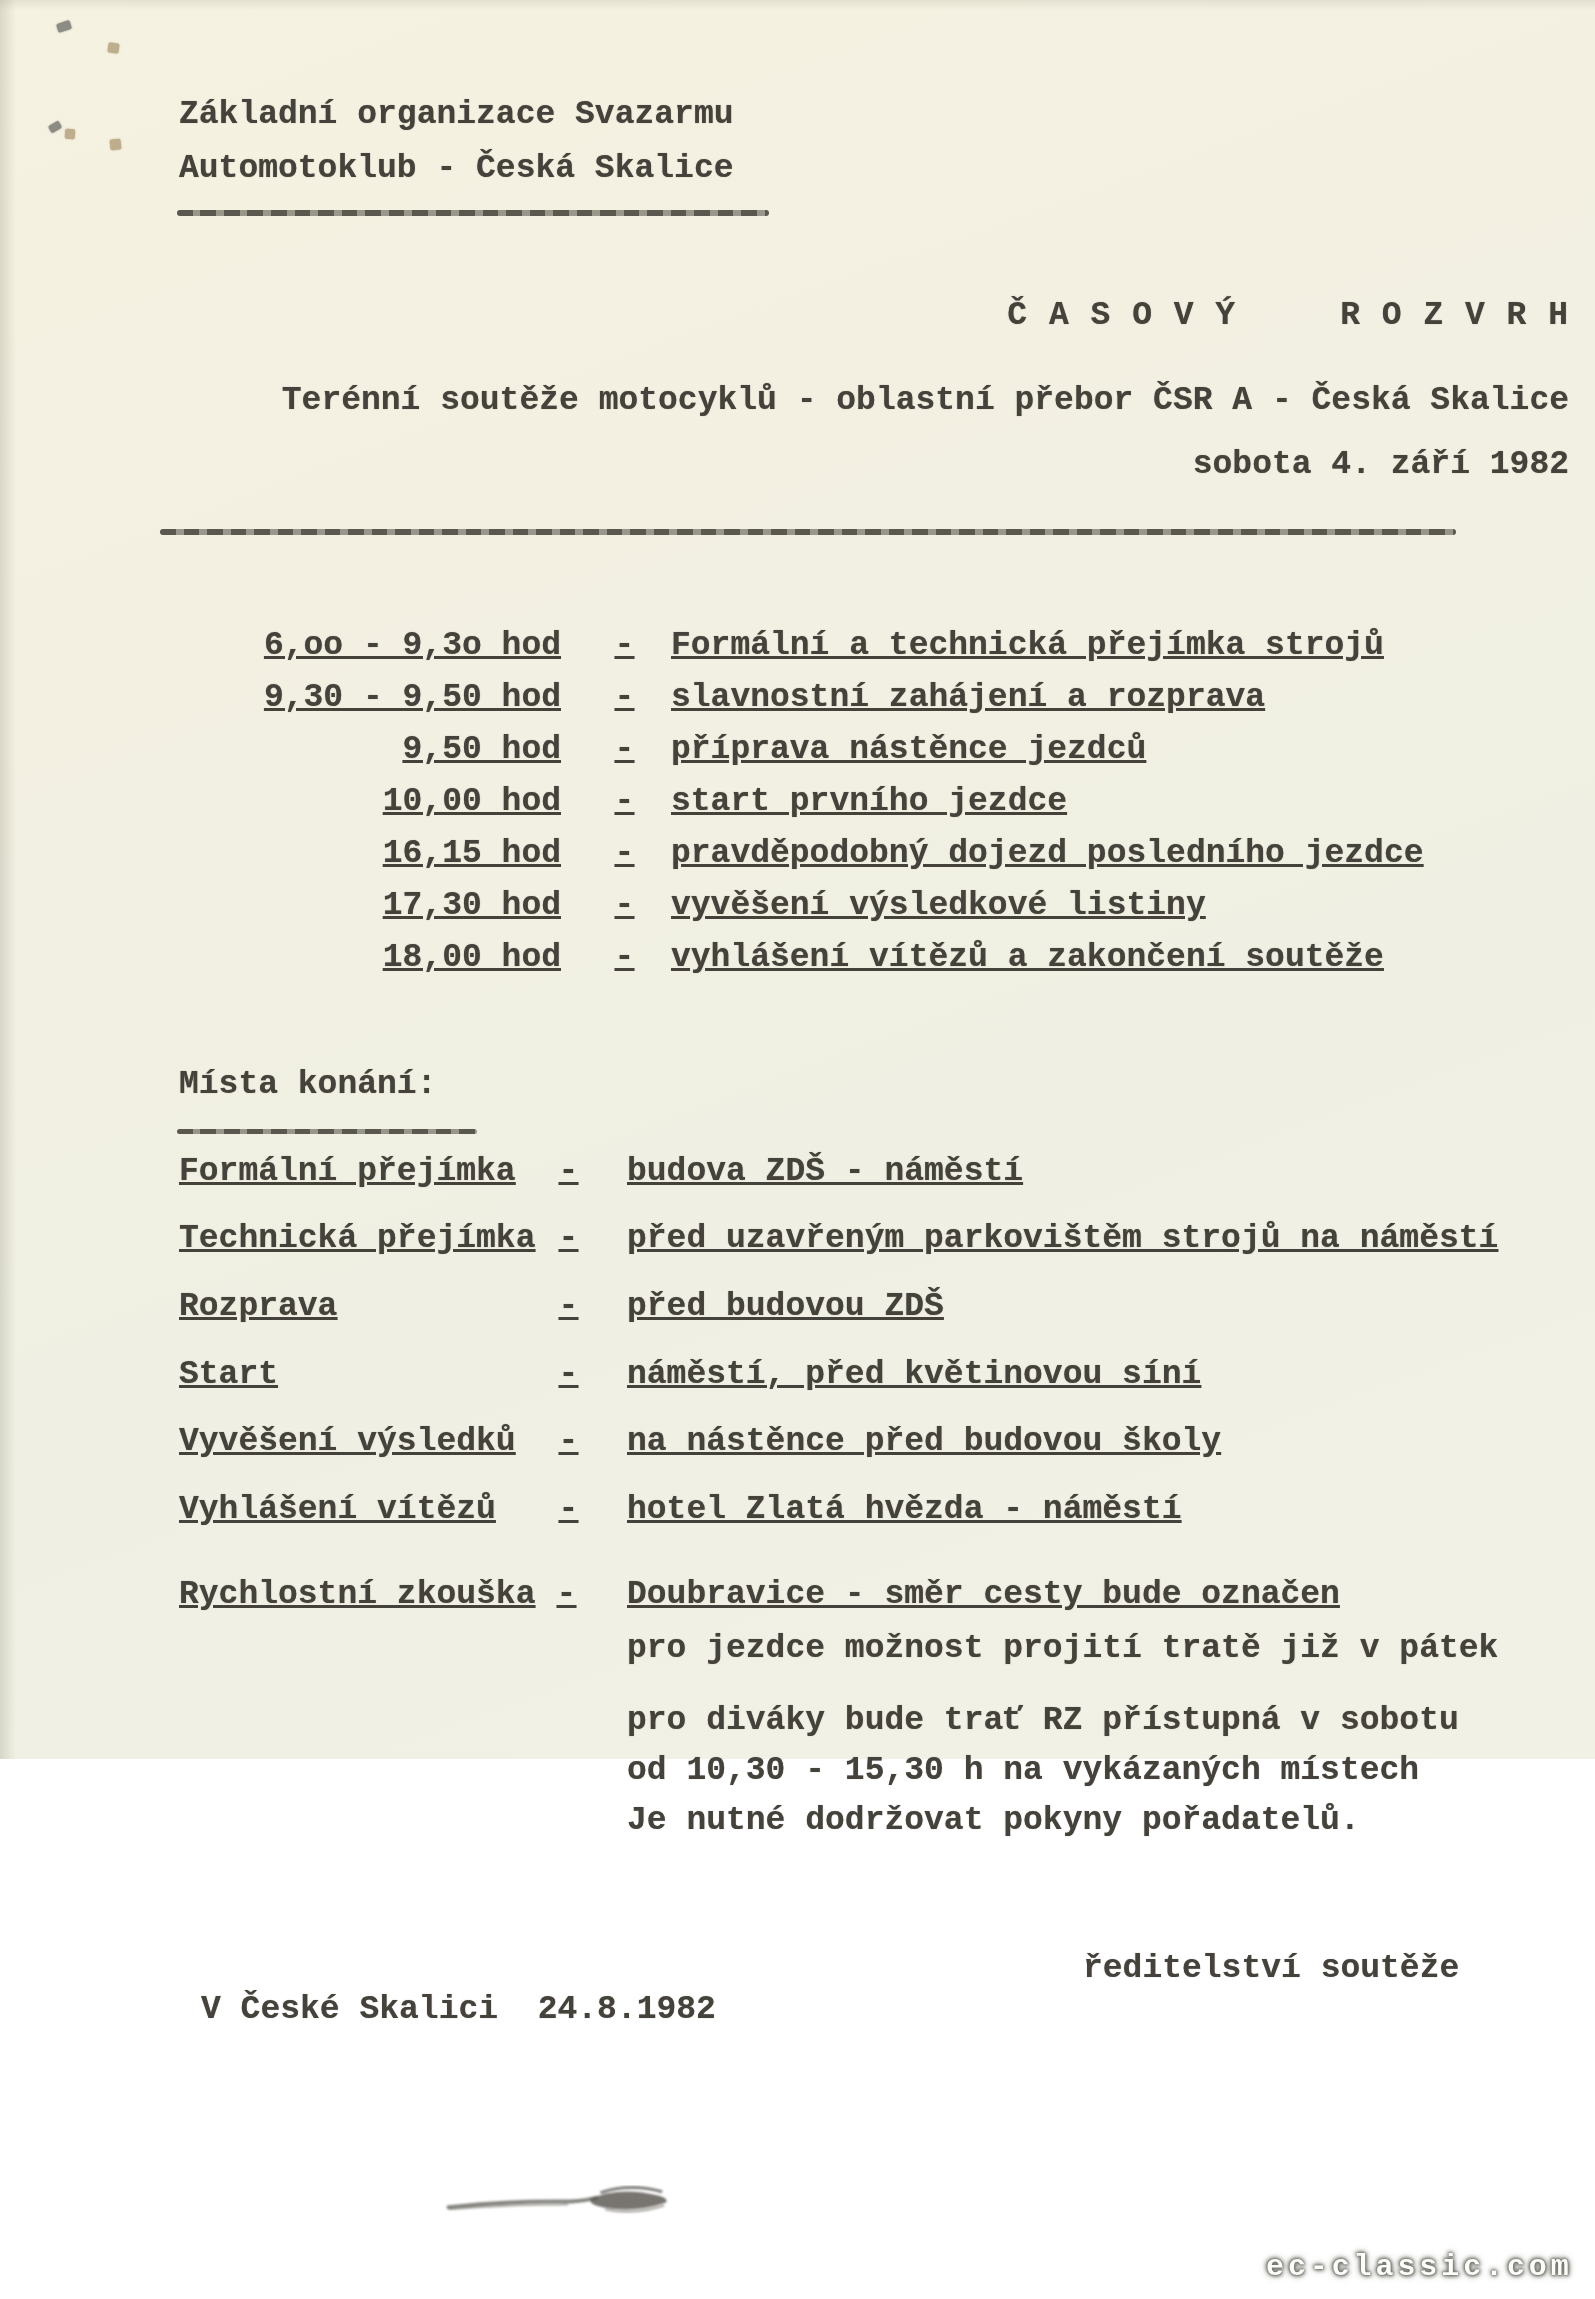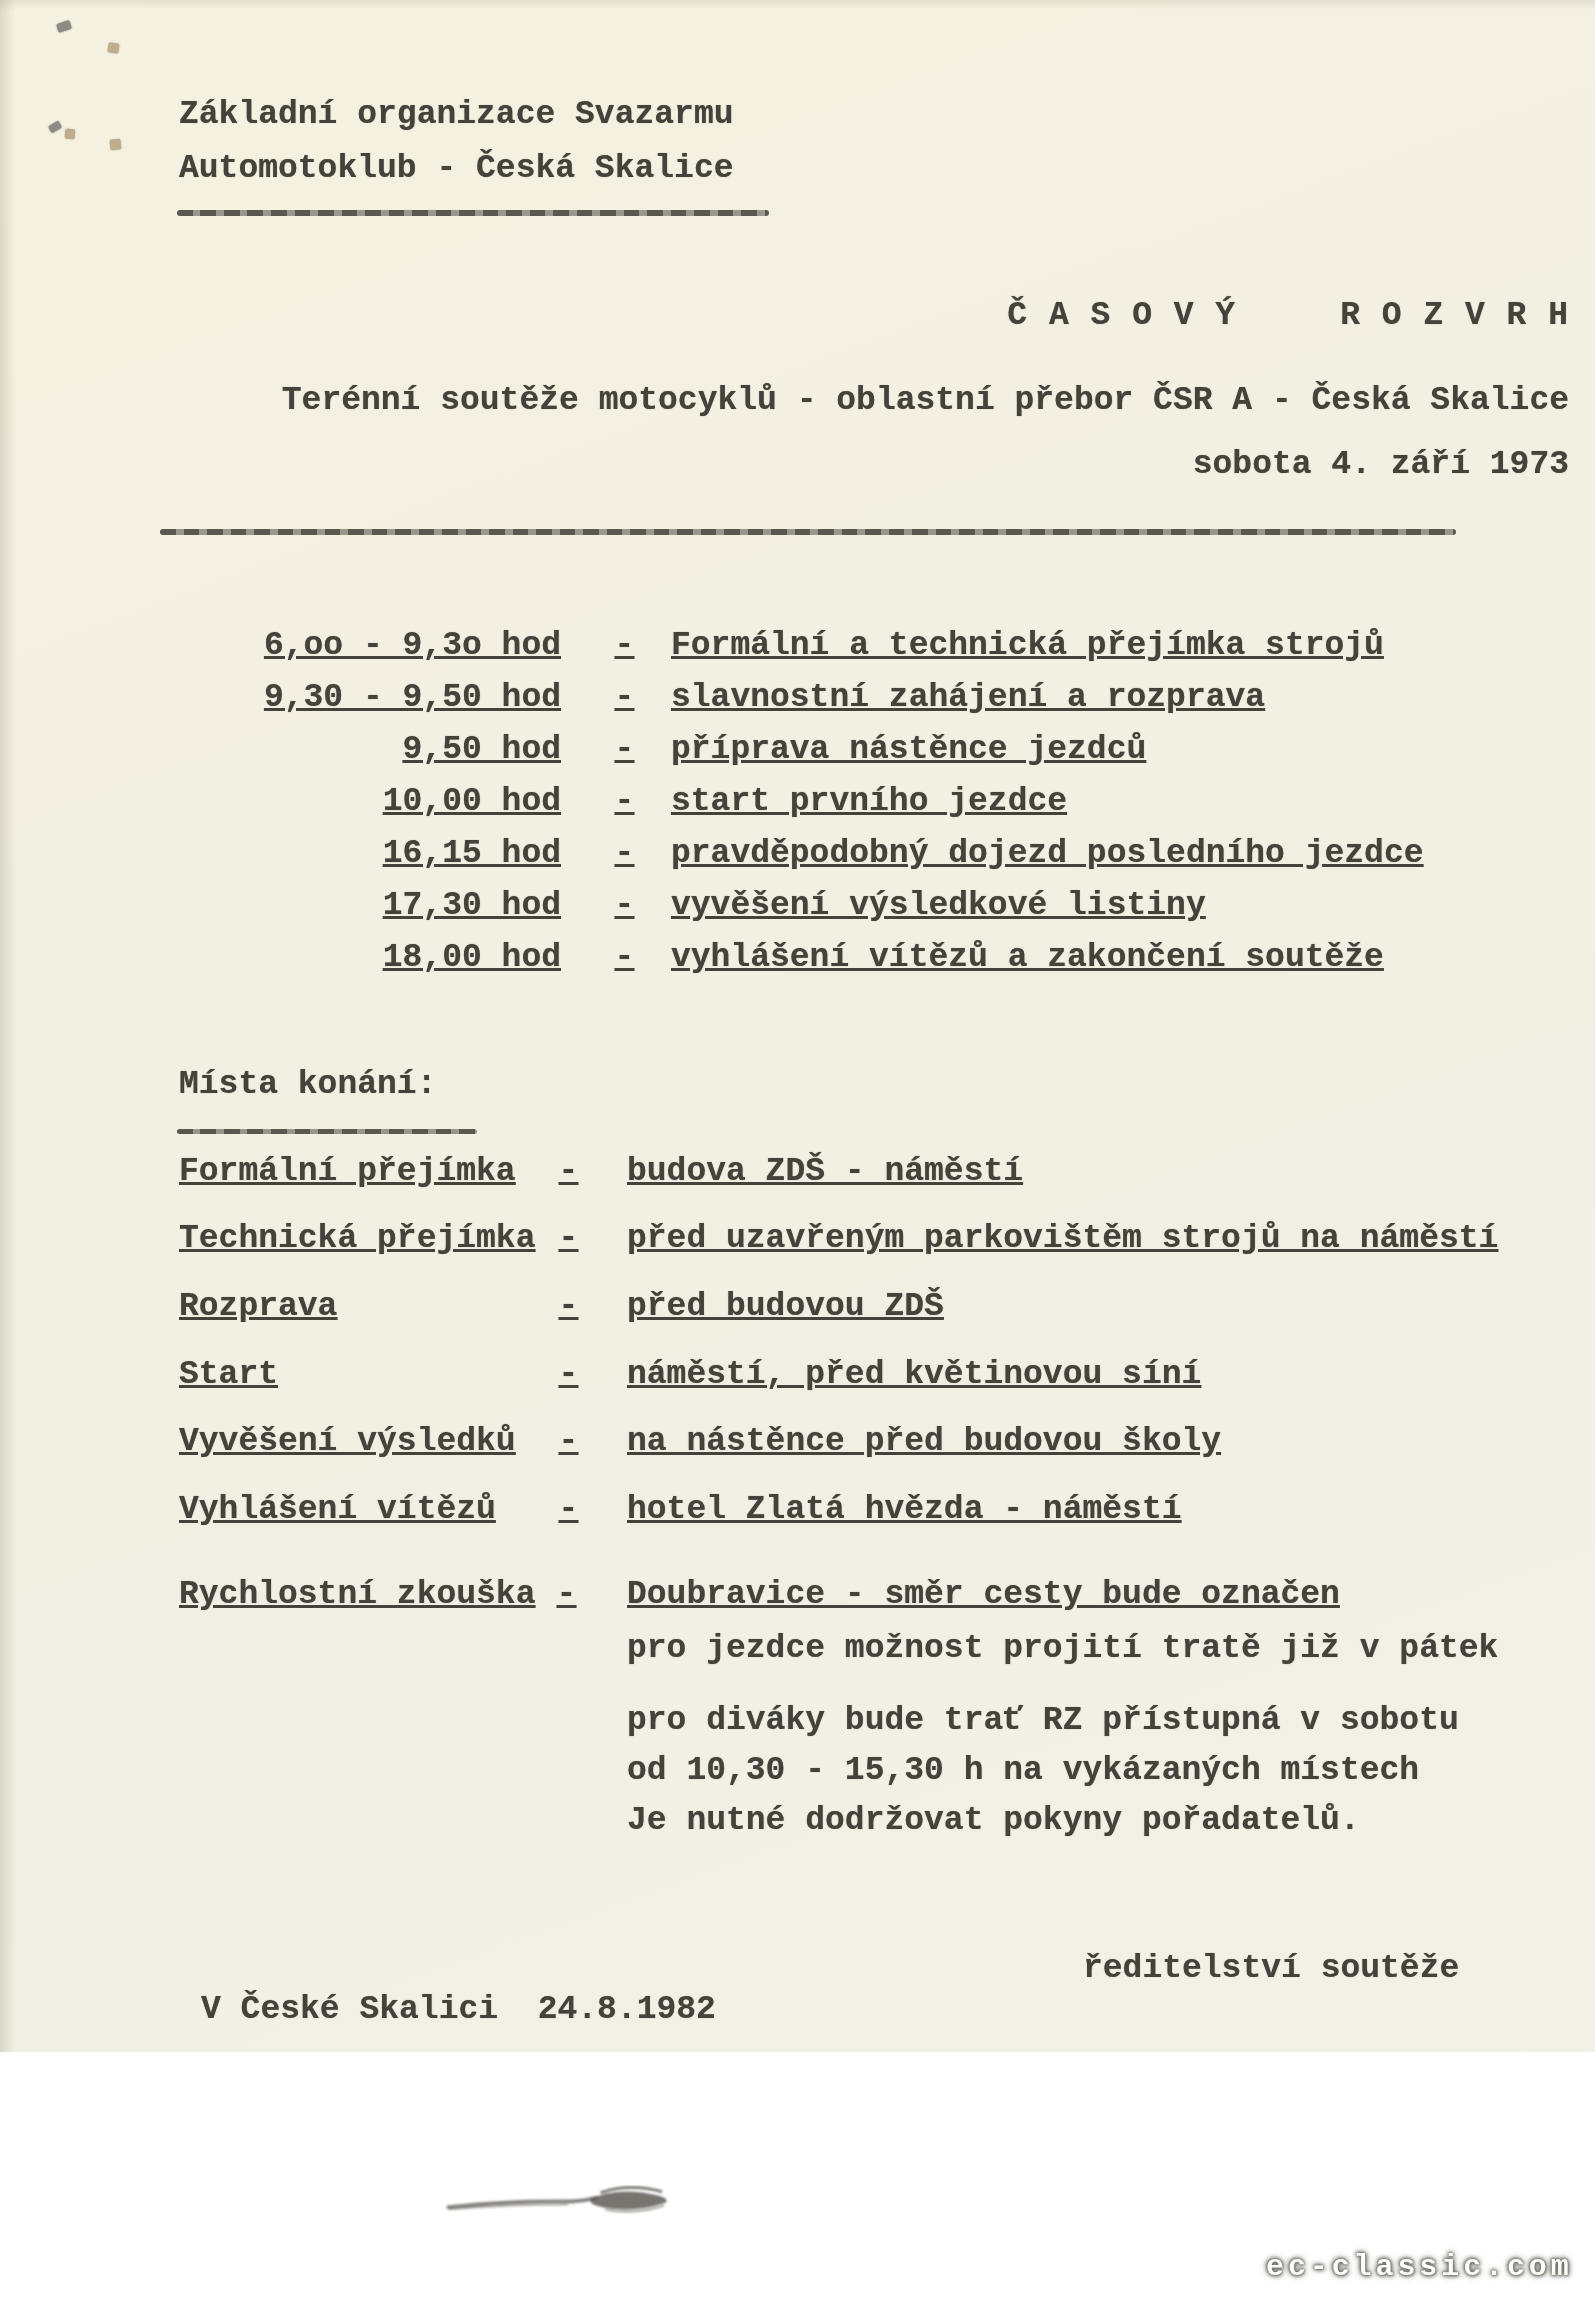--- a/index.html
+++ b/index.html
@@ -1,18 +1,18 @@
 <!DOCTYPE html>
 <html><head>
 <meta charset="utf-8">
 <style>
   html,body{margin:0;padding:0;}
   body{width:1596px;height:2299px;overflow:hidden;}
   .page{
-    position:relative;width:1596px;height:2052px;
+    position:relative;width:1596px;height:1759px;
     background:linear-gradient(160deg,#f6f2e1 0%,#f3f0e2 30%,#eff0e3 62%,#f2f1e6 100%);
     font-family:"Liberation Mono","DejaVu Sans Mono",monospace;
     font-weight:700;
     color:#45423b;
     font-size:33px;
   }
   .edge-left{position:absolute;left:0;top:0;width:15.7px;height:100%;
     background:linear-gradient(to right,rgba(150,146,130,0.28),rgba(150,146,130,0));}
   .edge-top{position:absolute;left:0;top:0;width:100%;height:9.8px;
     background:linear-gradient(to bottom,rgba(150,146,130,0.18),rgba(150,146,130,0));}
@@ -56,21 +56,21 @@
   <div class="speck gray" style="left:49px;top:123px;width:11.8px;height:7.8px;transform:rotate(-30deg);"></div>
   <div class="speck tan" style="left:65px;top:129px;width:9.8px;height:9.8px;transform:rotate(4deg);"></div>
   <div class="speck tan" style="left:110px;top:139px;width:10.8px;height:10.8px;transform:rotate(-6deg);"></div>
 
   <div class="txt" style="left:179px;top:96px;">Základní organizace Svazarmu</div>
   <div class="txt" style="left:179px;top:150px;">Automotoklub - Česká Skalice</div>
   <div class="rule" style="left:177px;top:210px;width:592px;"></div>
 
   <div class="centerband txt" style="top:297px;letter-spacing:1px;">Č A S O V Ý     R O Z V R H</div>
   <div class="centerband txt" style="top:382px;">Terénní soutěže motocyklů - oblastní přebor ČSR A - Česká Skalice</div>
-  <div class="centerband txt" style="top:446px;">sobota 4. září 1973</div>
+  <div class="centerband txt" style="top:446px;">sobota 4. září 1982</div>
   <div class="rule" style="left:160px;top:529px;width:1296px;"></div>
 
   <div>
     <div class="row" style="top:627px;">
       <span class="cell time-cell">6,oo - 9,3o hod</span>
       <span class="cell dash-sched">-</span>
       <span class="cell desc-sched">Formální a technická přejímka strojů</span>
     </div>
     <div class="row" style="top:679px;">
       <span class="cell time-cell">9,30 - 9,50 hod</span>

